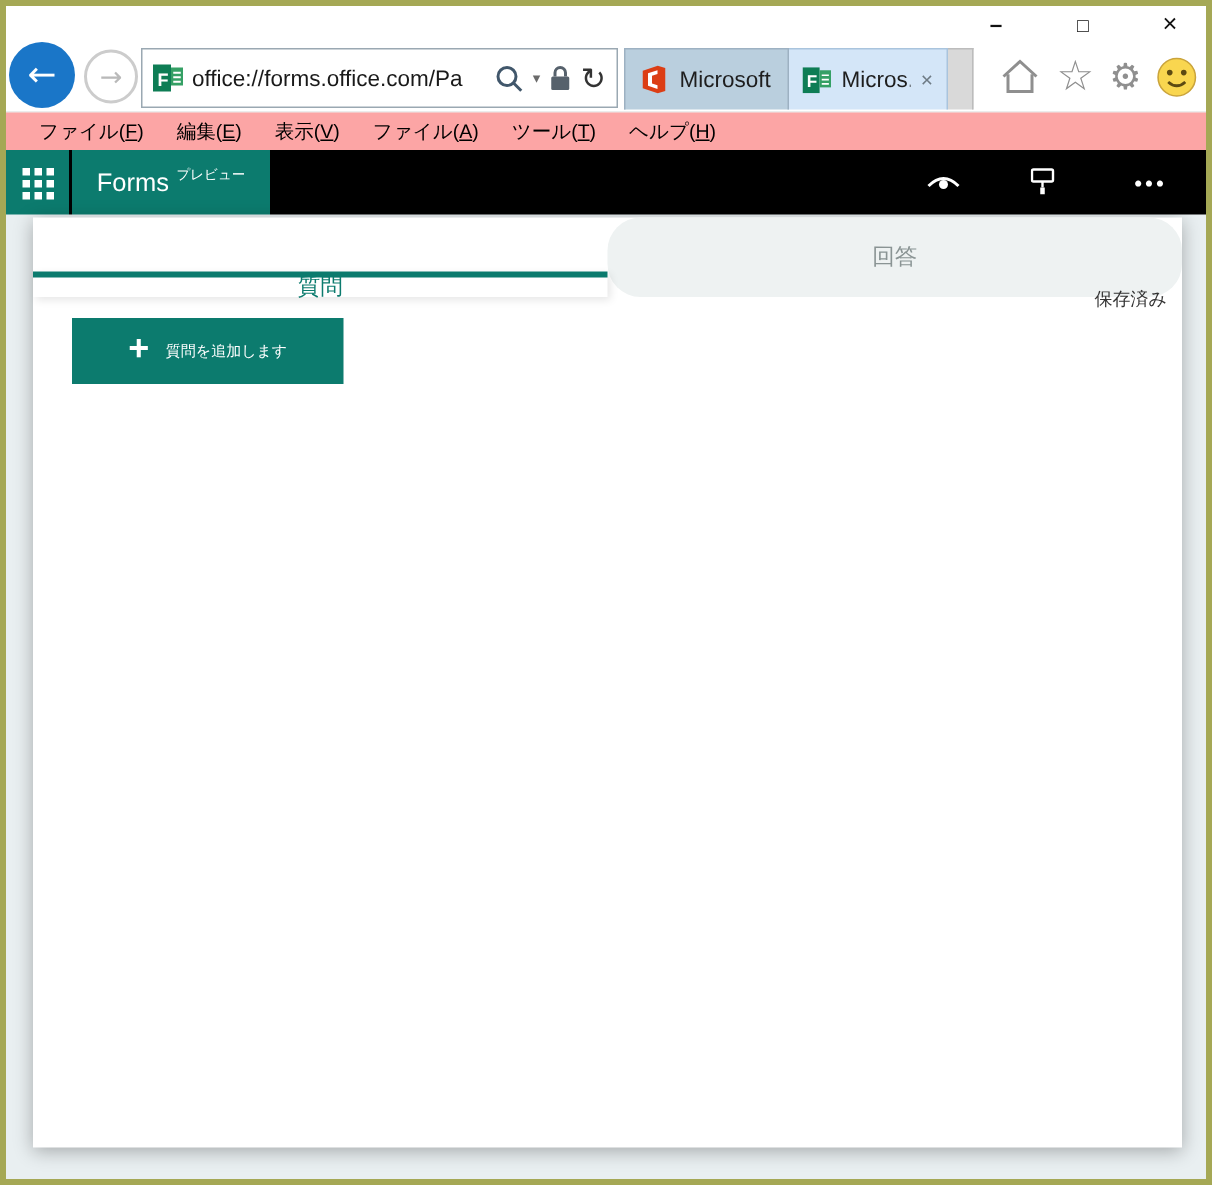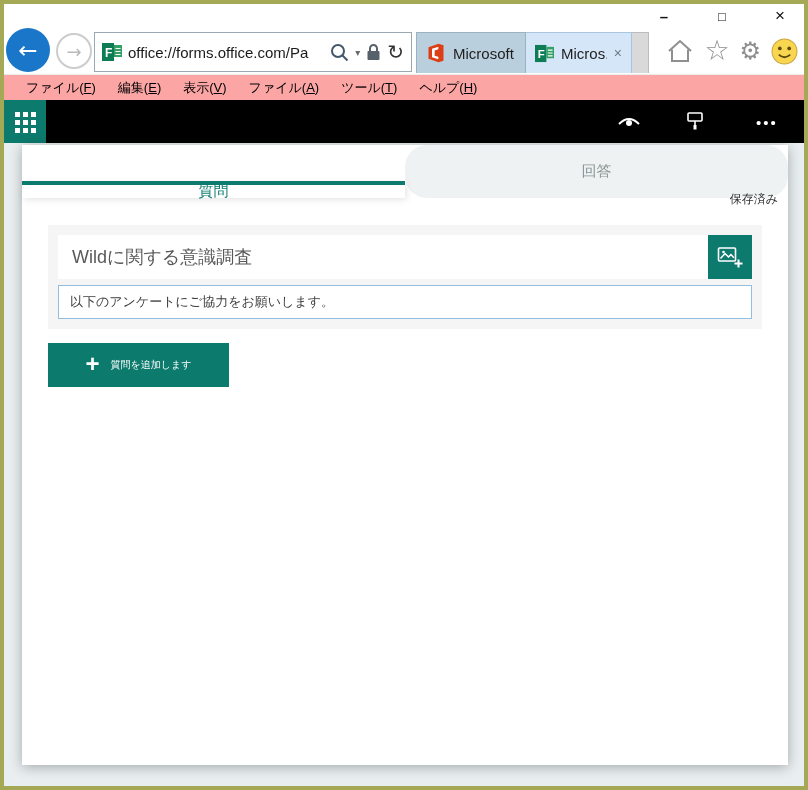--- a/index.html
+++ b/index.html
@@ -174,20 +174,24 @@
           <i></i>
           <i></i>
           <i></i>
           <i></i>
           <i></i>
           <i></i>
           <i></i>
           <i></i>
         </div>
     </div>
+    <div class="brand">
+      <span class="brand-name">Forms</span>
+      <span class="brand-preview">プレビュー</span>
+    </div>
     <div class="appbar-ico eye-btn">
       <svg width="22" height="15" viewBox="0 0 22 15">
         <path d="M1 9 Q11 -1 21 9" stroke="#fff" stroke-width="2" fill="none"></path>
         <circle cx="11" cy="8" r="3" fill="#fff"></circle>
       </svg>
     </div>
     <div class="appbar-ico theme-btn">
       <svg width="17" height="20" viewBox="0 0 17 20">
         <rect x="1" y="1" width="14" height="8" rx="1" stroke="#fff" stroke-width="1.6" fill="none"></rect>
         <path d="M8 9 V13" stroke="#fff" stroke-width="1.6"></path>
@@ -204,36 +208,20 @@
       <div class="tabrow">
         <div class="tab-active">
           <span>質問</span>
         </div>
         <div class="tab-inactive">
           <span>回答</span>
         </div>
         <span class="saved">保存済み</span>
       </div>
 
-      <div class="panel">
-        <div class="title-row">
-          <div class="title-input">Wildに関する意識調査</div>
-          <div class="img-btn">
-            <span style="display:flex;">
-              <svg width="27" height="24" viewBox="0 0 27 24">
-                <rect x="1.5" y="3" width="17" height="13" rx="1" stroke="#fff" stroke-width="1.6" fill="none"></rect>
-                <circle cx="6.5" cy="7" r="1.3" fill="#fff"></circle>
-                <path d="M3.5 13.5 L8 8.5 L11.5 12 L14 9.5 L16.8 12.8" stroke="#fff" stroke-width="1.5" fill="none"></path>
-                <path d="M21.5 14.5 V22.5 M17.5 18.5 H25.5" stroke="#fff" stroke-width="2"></path>
-              </svg>
-            </span>
-          </div>
-        </div>
-        <div class="desc-input">以下のアンケートにご協力をお願いします。</div>
-      </div>
 
       <div class="add-btn">
         <span class="add-plus">+</span>
         <span class="add-label">質問を追加します</span>
       </div>
     </div>
   </div>
 
 </div>
 

